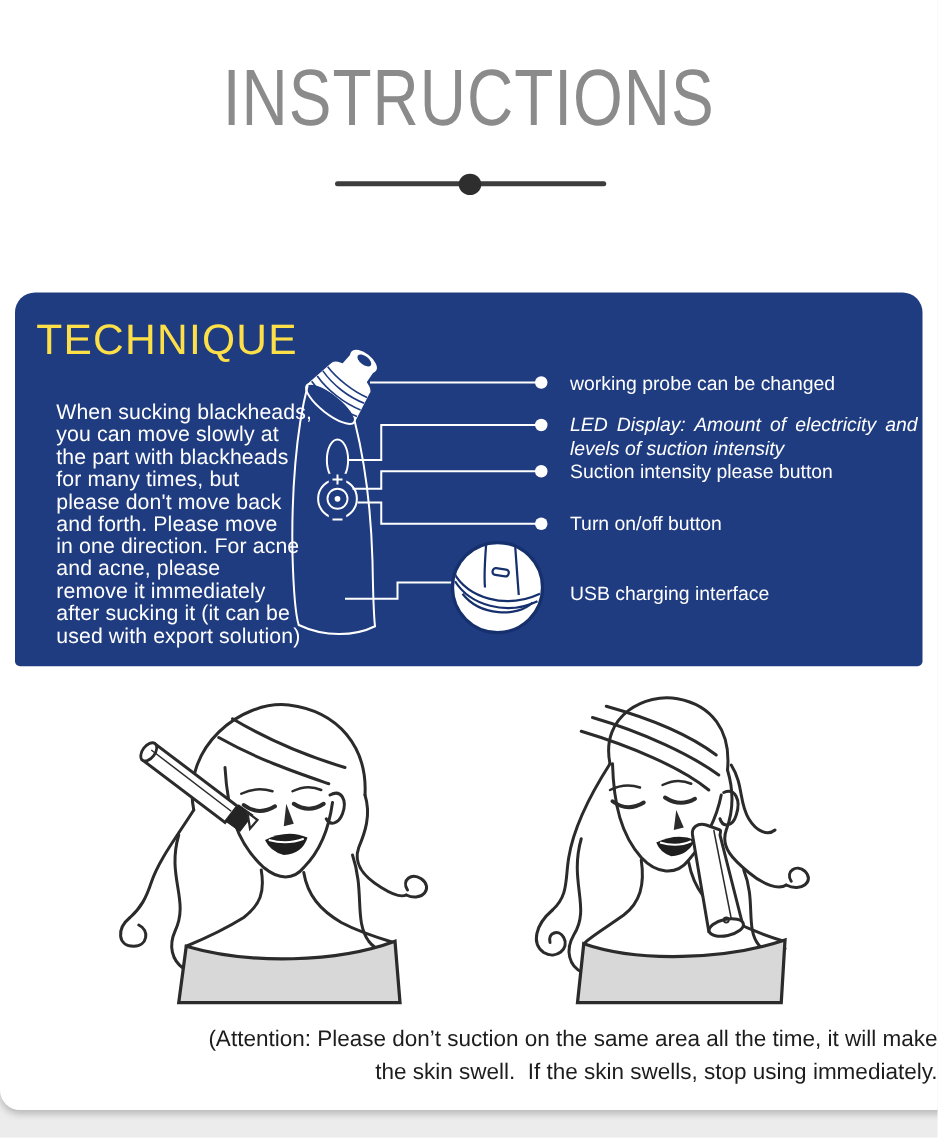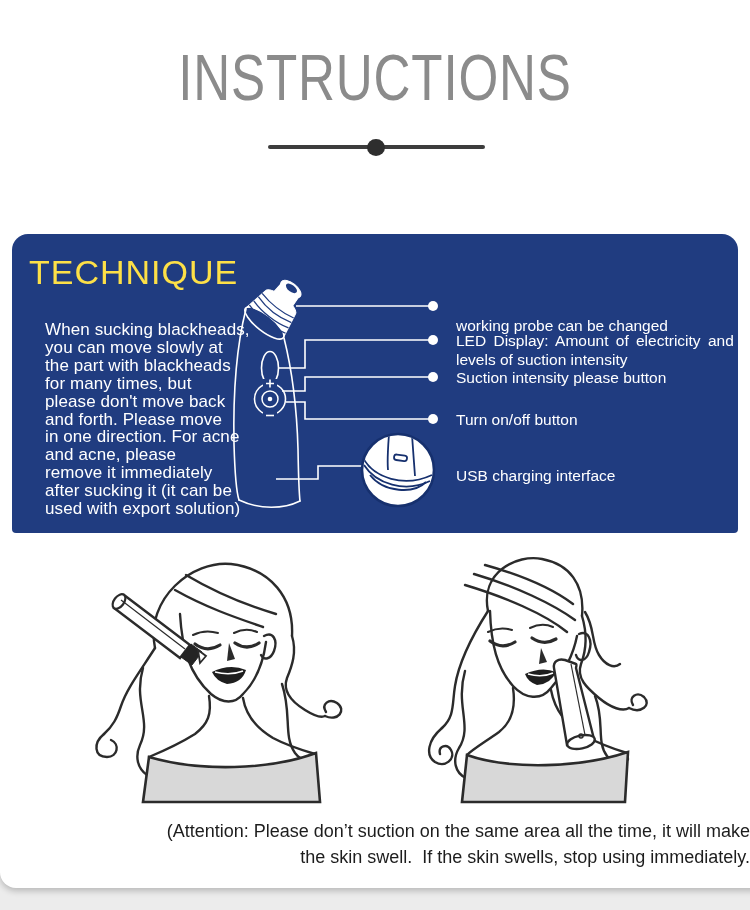--- a/index.html
+++ b/index.html
@@ -9,22 +9,22 @@
   .title{position:absolute;left:0;top:44px;width:750px;text-align:center;font-size:64px;line-height:68px;color:#8b8b8b;font-weight:400;letter-spacing:1px;transform:scaleX(.80);transform-origin:50% 50%;white-space:nowrap;}
   .divider{position:absolute;left:268px;top:139px;width:217px;height:17px;}
   .divider .bar{position:absolute;left:0;top:6px;width:217px;height:4px;background:#3d3d3d;border-radius:2px;}
   .divider .dot{position:absolute;left:99px;top:0;width:18px;height:17px;background:#2e2e2e;border-radius:50%;}
   
   .panel{position:absolute;left:12px;top:234px;width:726px;height:299px;background:#203c80;border-radius:16px 16px 4px 4px;color:#fff;}
   .panel h2{position:absolute;left:17px;top:18px;margin:0;font-size:34px;line-height:40px;font-weight:400;letter-spacing:1px;color:#fde047;}
   .tech-body{position:absolute;left:17px;top:71px;margin:16px;font-size:17px;line-height:17.9px;white-space:pre;color:#fff;letter-spacing:.1px;}
   .panel svg{position:absolute;left:0;top:0;}
   .callout{position:absolute;font-size:15.5px;line-height:19px;color:#fff;white-space:pre;}
-  .c1{left:444px;top:82px;text-align:center;}
-  .c2{left:444px;top:97px;}
+  .c1{left:444px;top:64px;text-align:center;}
+  .c2{left:444px;top:97px;font-style:italic;}
   .c2::first-line{word-spacing:3px;}
   .c3{left:444px;top:134px;}
   .c4{left:444px;top:176px;}
   .c5{left:444px;top:232px;}
   
   .fig{position:absolute;}
   .fig1{left:85px;top:556px;}
   .fig2{left:395px;top:556px;}
   
   .attention{position:absolute;left:0;top:818px;width:750px;margin:0;text-align:right;font-size:18px;line-height:26px;color:#1d1d1d;white-space:pre-wrap;}

